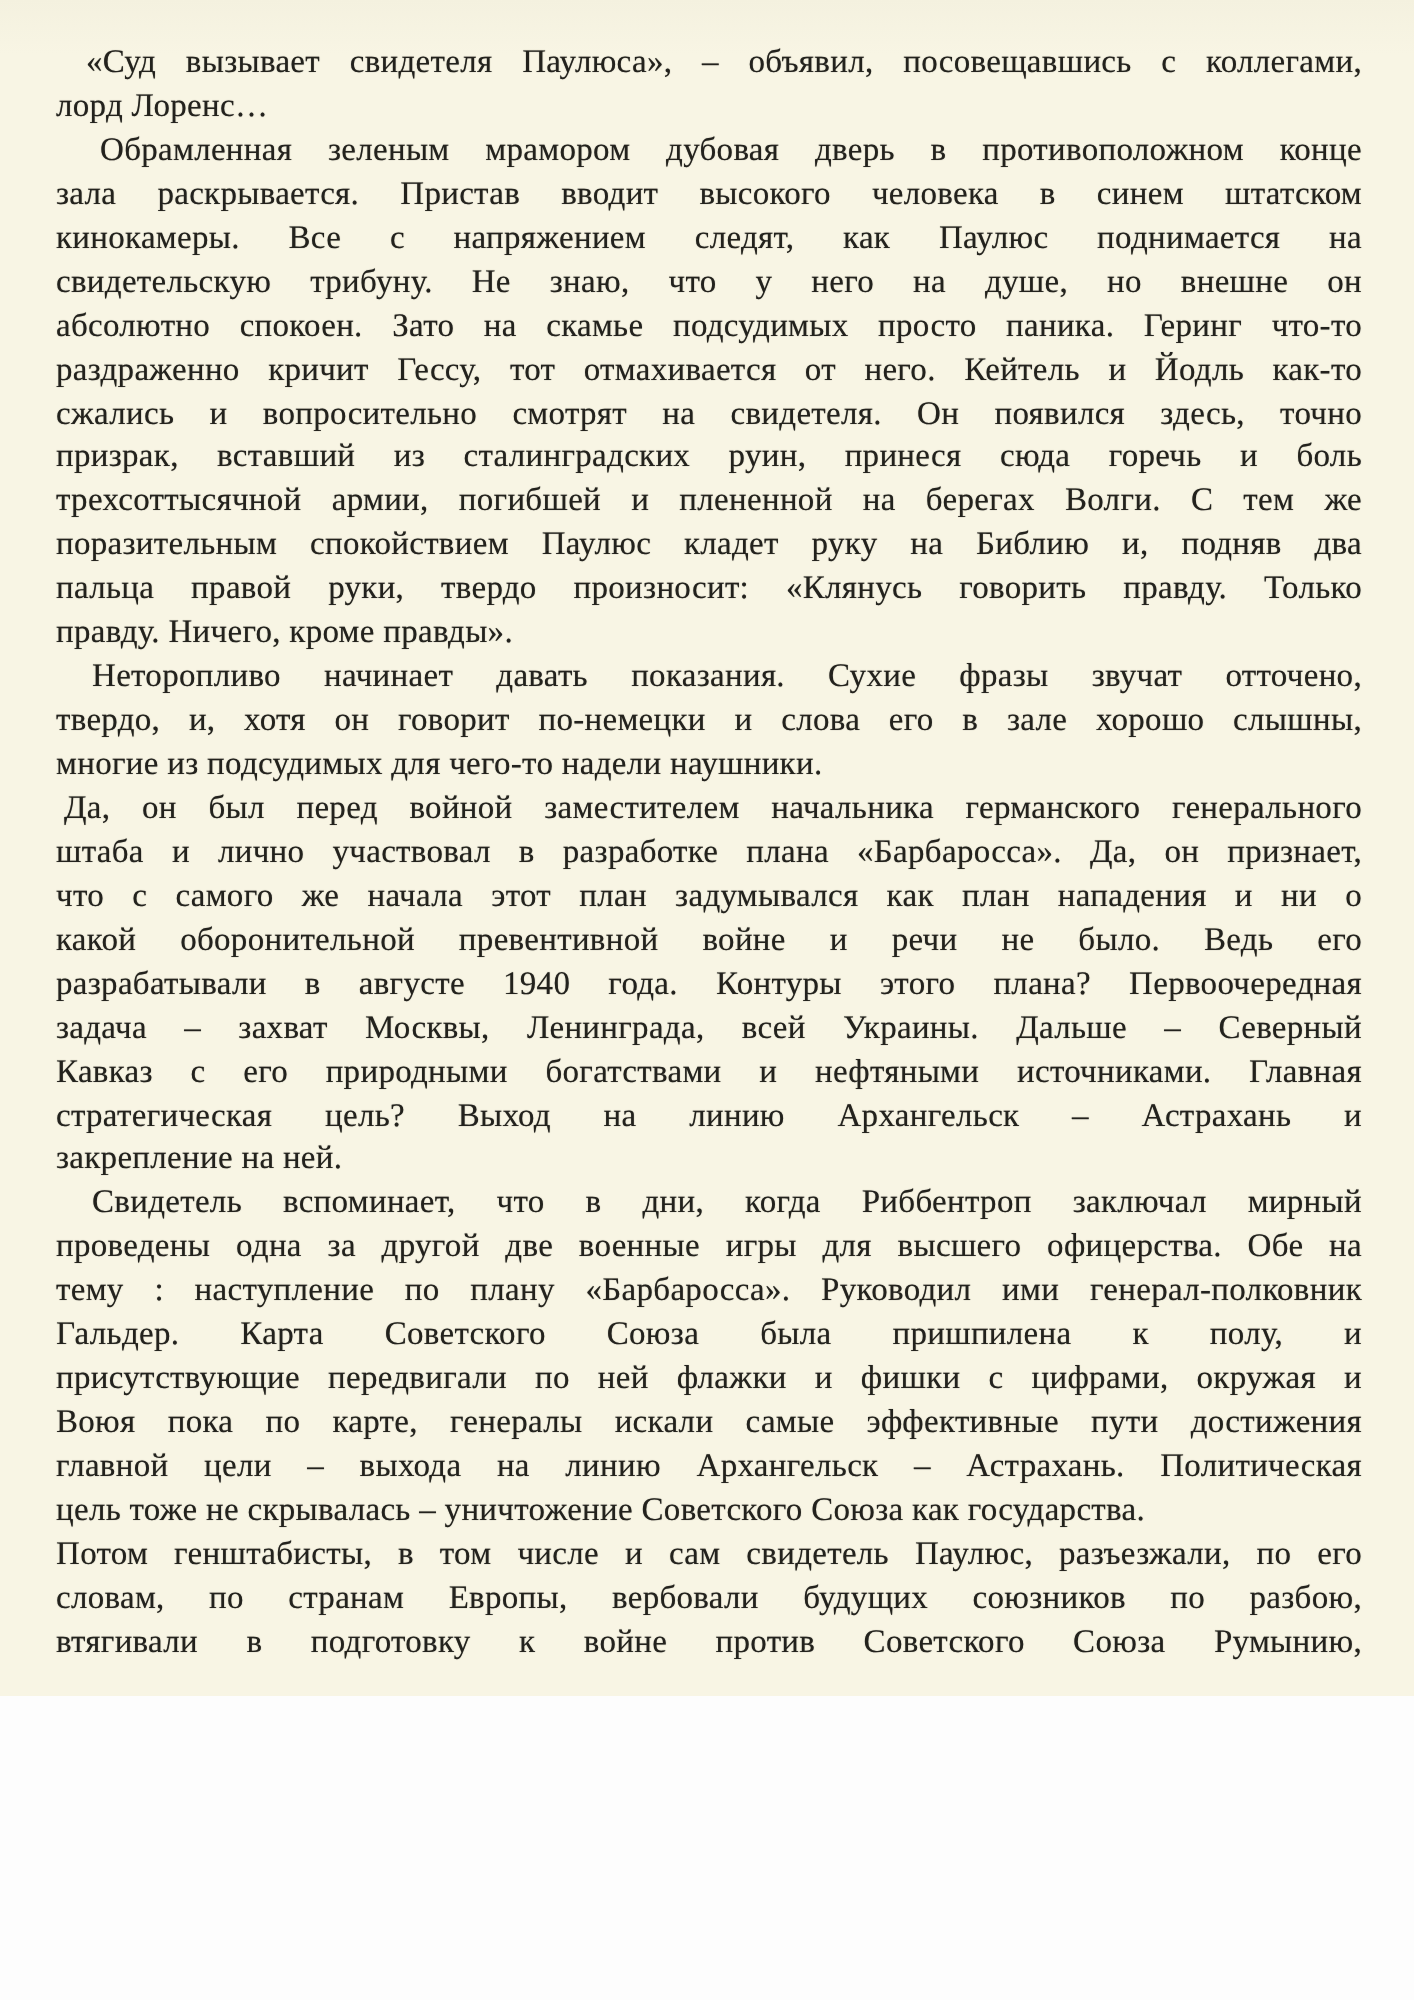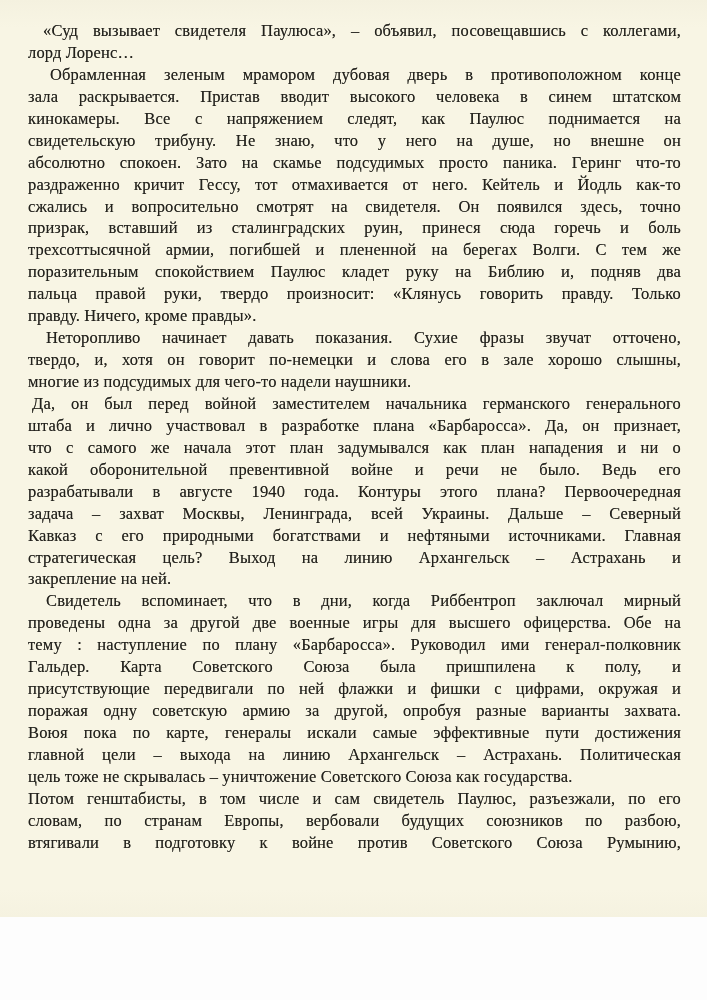--- a/index.html
+++ b/index.html
@@ -3,21 +3,21 @@
 <meta charset="utf-8">
 <style>
   html, body {
     margin: 0;
     padding: 0;
     background: #fdfdfd;
   }
   .viewport {
     position: relative;
     width: 707px;
-    height: 1000px;
+    height: 848px;
     overflow: hidden;
     background: #fdfdfd;
   }
   .page-scan {
     position: absolute;
     left: 0; top: 0;
     width: 707px;
     height: 917px;
     background: linear-gradient(180deg, #f4f1df 0%, #f8f5e4 3%, #f8f5e4 97%, #f5f2e0 100%);
   }
@@ -94,21 +94,20 @@
         <div class="ln">стратегическая цель? Выход на линию Архангельск – Астрахань и</div>
         <div class="ln last">закрепление на ней.</div>
       </div>
 
       <div class="para" style="--indent:18px">
         <div class="ln first">Свидетель вспоминает, что в дни, когда Риббентроп заключал мирный</div>
         <div class="ln">проведены одна за другой две военные игры для высшего офицерства. Обе на</div>
         <div class="ln">тему : наступление по плану «Барбаросса». Руководил ими генерал-полковник</div>
         <div class="ln">Гальдер. Карта Советского Союза была пришпилена к полу, и</div>
         <div class="ln">присутствующие передвигали по ней флажки и фишки с цифрами, окружая и</div>
-        <div class="ln">поражая одну советскую армию за другой, опробуя разные варианты захвата.</div>
         <div class="ln">Воюя пока по карте, генералы искали самые эффективные пути достижения</div>
         <div class="ln">главной цели – выхода на линию Архангельск – Астрахань. Политическая</div>
         <div class="ln last">цель тоже не скрывалась – уничтожение Советского Союза как государства.</div>
       </div>
 
       <div class="para" style="--indent:0px">
         <div class="ln first">Потом генштабисты, в том числе и сам свидетель Паулюс, разъезжали, по его</div>
         <div class="ln">словам, по странам Европы, вербовали будущих союзников по разбою,</div>
         <div class="ln">втягивали в подготовку к войне против Советского Союза Румынию,</div>
       </div>

